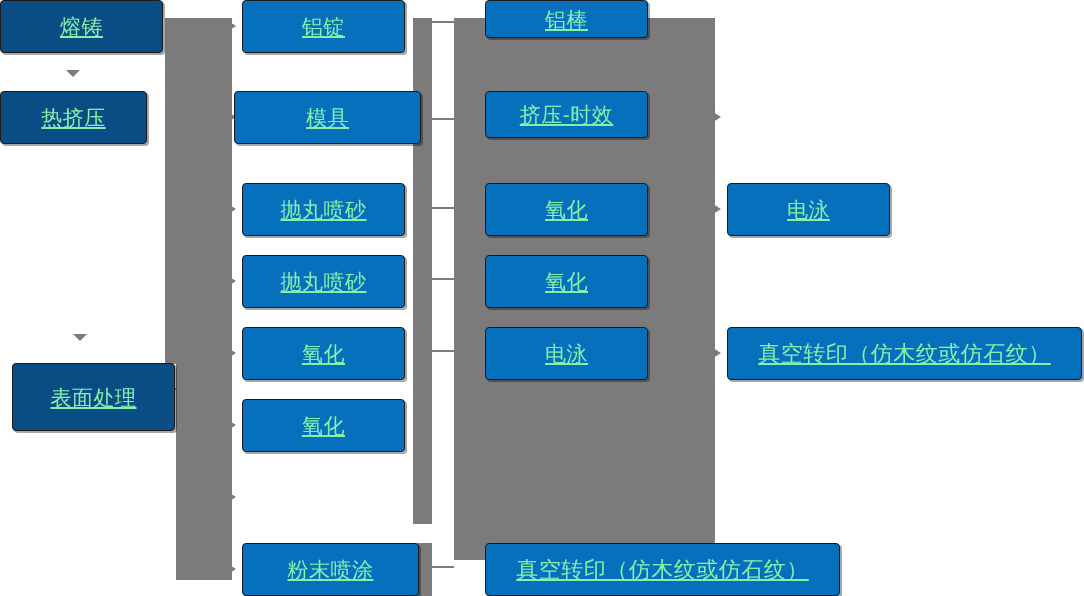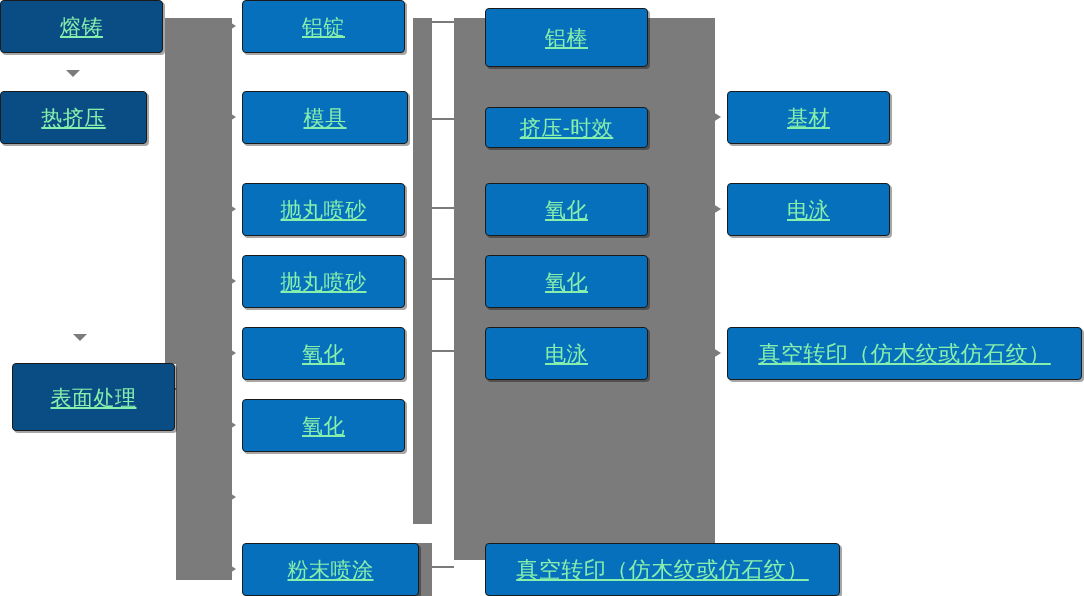--- a/index.html
+++ b/index.html
@@ -119,31 +119,30 @@
   <div class="arrow-head" style="left:710px; top:202px;"></div>
 
   <div class="arrow-stem" style="left:700px; top:352px; width:14px;"></div>
   <div class="arrow-head" style="left:710px; top:346px;"></div>
 
   <div class="node dark" style="left:0px; top:0px; width:163px; height:53px;">熔铸</div>
   <div class="node dark" style="left:0px; top:91px; width:147px; height:53px;">热挤压</div>
   <div class="node dark" style="left:12px; top:363px; width:163px; height:68px;">表面处理</div>
 
   <div class="node light" style="left:242px; top:0px; width:163px; height:53px;">铝锭</div>
-  <div class="node light" style="left:242px; top:91px; width:166px; height:53px;">模具</div>
+  <div class="node light" style="left:234px; top:91px; width:187px; height:53px;">模具</div>
   <div class="node light" style="left:242px; top:183px; width:163px; height:53px;">抛丸喷砂</div>
   <div class="node light" style="left:242px; top:255px; width:163px; height:53px;">抛丸喷砂</div>
   <div class="node light" style="left:242px; top:327px; width:163px; height:53px;">氧化</div>
   <div class="node light" style="left:242px; top:399px; width:163px; height:53px;">氧化</div>
   <div class="node light" style="left:242px; top:543px; width:177px; height:53px;">粉末喷涂</div>
 
-  <div class="node light" style="left:485px; top:8px; width:163px; height:59px;">铝棒</div>
-  <div class="node light" style="left:485px; top:91px; width:163px; height:41px;margin-top:16px;">挤压-时效</div>
+  <div class="node light" style="left:485px; top:0px; width:163px; height:38px;">铝棒</div>
+  <div class="node light" style="left:485px; top:91px; width:163px; height:47px;">挤压-时效</div>
   <div class="node light" style="left:485px; top:183px; width:163px; height:53px;">氧化</div>
   <div class="node light" style="left:485px; top:255px; width:163px; height:53px;">氧化</div>
   <div class="node light" style="left:485px; top:327px; width:163px; height:53px;">电泳</div>
   <div class="node light wide-text" style="left:485px; top:543px; width:355px; height:53px;">真空转印（仿木纹或仿石纹）</div>
 
-  <div class="node light" style="left:727px; top:91px; width:163px; height:53px;">基材</div>
   <div class="node light" style="left:727px; top:183px; width:163px; height:53px;">电泳</div>
   <div class="node light wide-text" style="left:727px; top:327px; width:355px; height:53px;">真空转印（仿木纹或仿石纹）</div>
 
 </div>
 
 </body></html>

